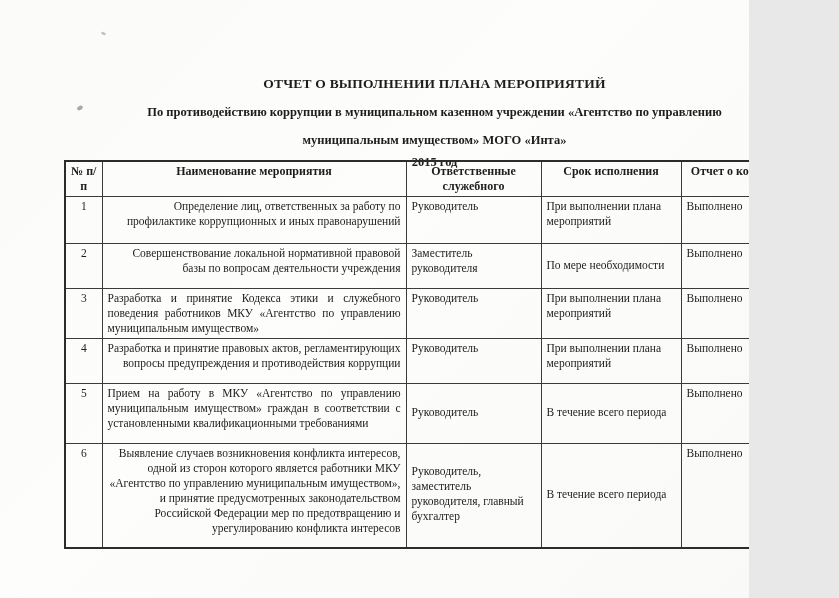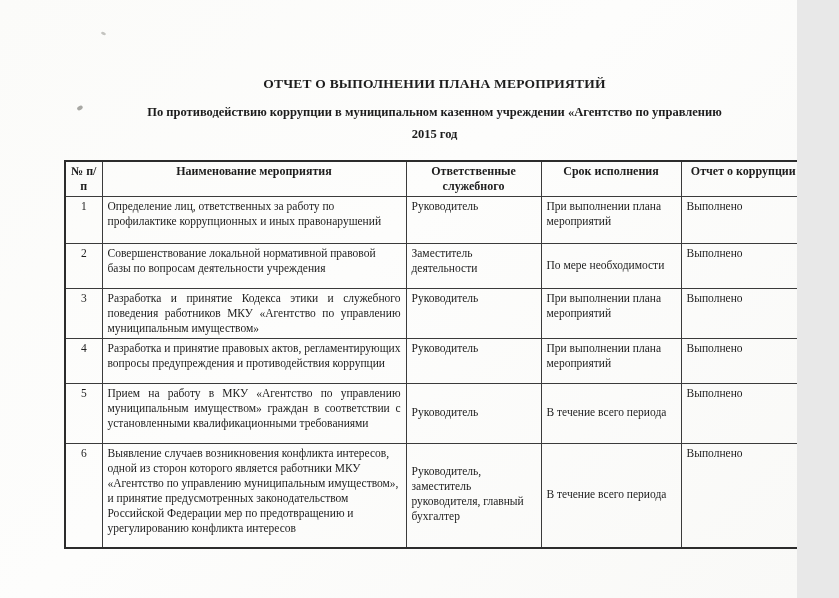--- a/index.html
+++ b/index.html
@@ -8,21 +8,20 @@
     background: #e8e8e8;
   }
   .paper {
     position: relative;
     width: 749px;
     height: 598px;
     background: linear-gradient(135deg, #fbfbf9 0%, #fdfdfc 45%, #f9f9f7 100%);
     font-family: "Liberation Serif", "DejaVu Serif", serif;
     color: #1d1d1d;
     overflow: hidden;
-    padding-left: 48px;
   }
 
   
   .title-block {
     position: absolute;
     left: 64px;
     top: 76px;
     width: 741px;
     text-align: center;
     font-weight: bold;
@@ -67,21 +66,21 @@
     font-size: 12px;
     text-align: center;
     height: 30px;
     padding-top: 3px;
   }
   td.cell-num {
     text-align: center;
     padding-top: 3px;
   }
   td.cell-name {
-    text-align: left;
+    text-align: right;
     padding-left: 7px;
     padding-right: 7px;
     padding-top: 3px;
   }
   td.cell-resp, td.cell-term, td.cell-report {
     text-align: left;
     padding-top: 3px;
   }
   
   tbody tr:nth-child(1) { height: 47px; }
@@ -138,20 +137,21 @@
   }
 </style>
 </head>
 <body>
 
 <div class="paper">
 
   <div class="title-block">
     <div class="doc-title">ОТЧЕТ О ВЫПОЛНЕНИИ ПЛАНА МЕРОПРИЯТИЙ</div>
     <div class="doc-subtitle">По противодействию коррупции в муниципальном казенном учреждении «Агентство по управлению</div>
+    <div class="doc-subtitle">муниципальным имуществом» МОГО «Инта»</div>
     <div class="doc-year">2015 год</div>
   </div>
 
   <table class="report">
     <colgroup>
       <col style="width:37px">
       <col style="width:304px">
       <col style="width:135px">
       <col style="width:140px">
       <col style="width:125px">
@@ -169,21 +169,21 @@
         <tr>
           <td class="cell-num">1</td>
           <td class="cell-name">Определение лиц, ответственных за работу по профилактике коррупционных и иных правонарушений</td>
           <td class="cell-resp">Руководитель</td>
           <td class="cell-term">При выполнении плана мероприятий</td>
           <td class="cell-report">Выполнено</td>
         </tr>
         <tr>
           <td class="cell-num">2</td>
           <td class="cell-name">Совершенствование локальной нормативной правовой базы по вопросам деятельности учреждения</td>
-          <td class="cell-resp">Заместитель деятельности</td>
+          <td class="cell-resp">Заместитель руководителя</td>
           <td class="cell-term">По мере необходимости</td>
           <td class="cell-report">Выполнено</td>
         </tr>
         <tr>
           <td class="cell-num">3</td>
           <td class="cell-name">Разработка и принятие Кодекса этики и служебного поведения работников МКУ «Агентство по управлению муниципальным имуществом»</td>
           <td class="cell-resp">Руководитель</td>
           <td class="cell-term">При выполнении плана мероприятий</td>
           <td class="cell-report">Выполнено</td>
         </tr>

